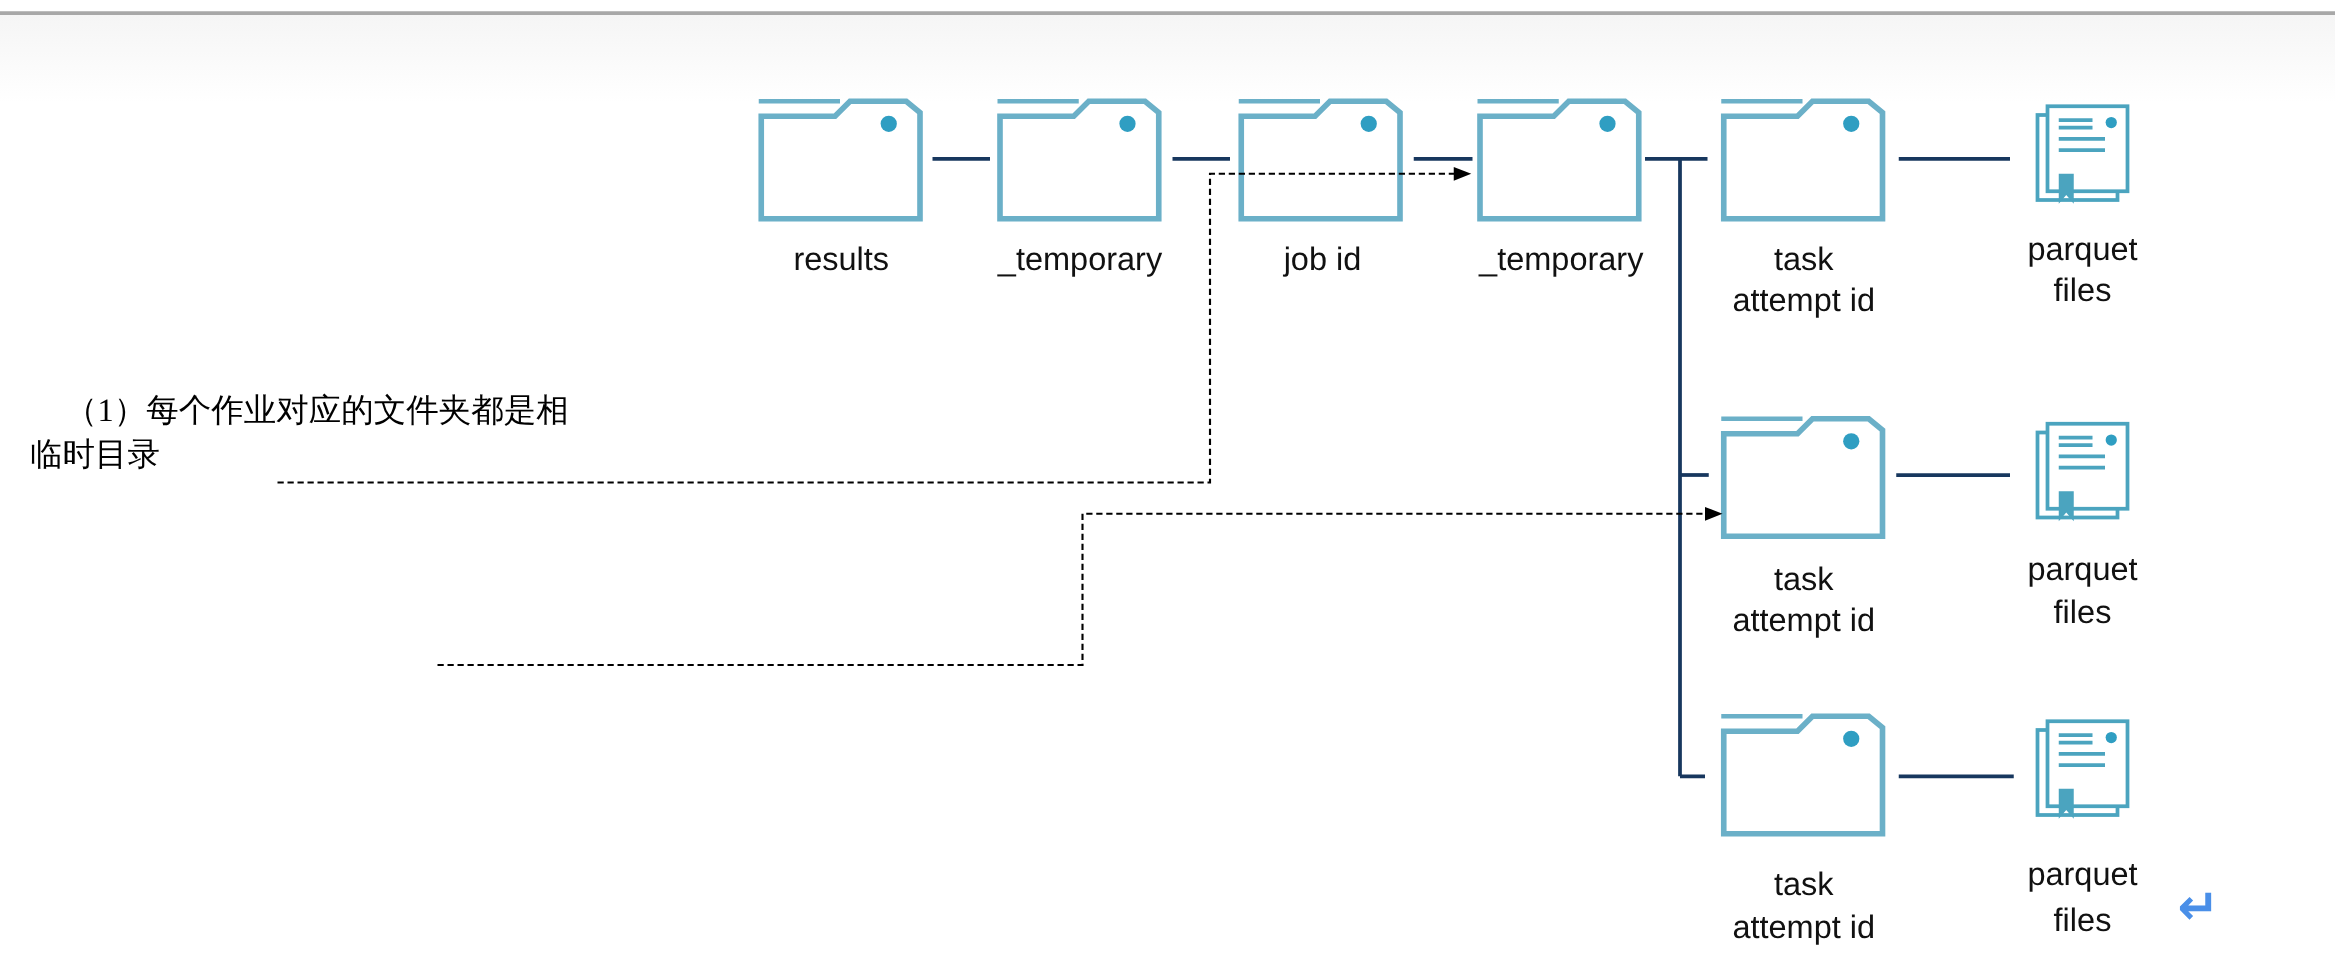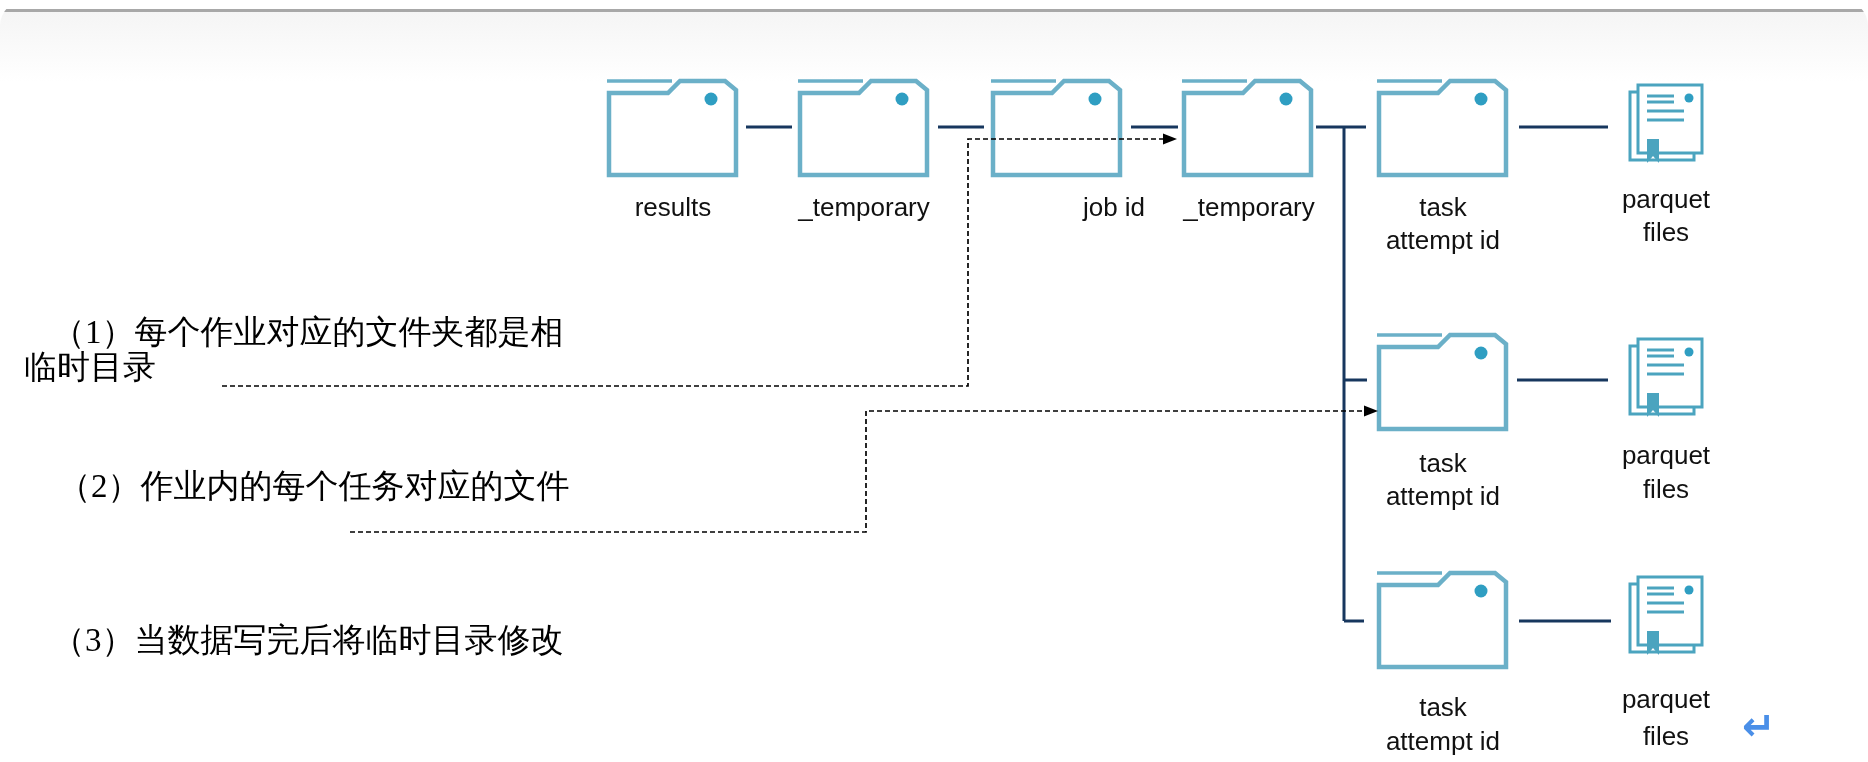--- a/index.html
+++ b/index.html
@@ -2,42 +2,41 @@
 <html><head>
 <meta charset="utf-8">
 <style>
   html,body{margin:0;padding:0;background:#fff;}
   .canvas{
     position:relative;
     width:1868px;height:762px;
     background:#ffffff;
     overflow:hidden;
     font-family:"Liberation Sans", sans-serif;
-    border-radius:26px;
   }
   .top-rule{
     position:absolute;left:0;top:9px;width:1868px;height:3px;
     background:#a8a8a8;
   }
   .page-shade{
     position:absolute;left:0;top:12px;width:1868px;height:70px;
     background:linear-gradient(to bottom,#f5f5f5 0,#ffffff 100%);
   }
   svg.diagram{position:absolute;left:0;top:0;}
   .lbl{
     position:absolute;
     transform:translateX(-50%);
     font-size:26px;line-height:1.2;color:#111;
     white-space:nowrap;text-align:center;
     font-family:"Liberation Sans", sans-serif;
   }
   .cjk{
     position:absolute;
     font-family:"Liberation Serif", serif;
-    font-size:33px;line-height:1.15;color:#000;
+    font-size:26px;line-height:1.15;color:#000;
     white-space:nowrap;
   }
   .return-glyph{
     position:absolute;
     font-size:40px;font-weight:bold;color:#4a8fe8;
     font-family:"DejaVu Sans", sans-serif;
     line-height:1;
   }
 </style>
 </head>
@@ -98,38 +97,36 @@
     </g>
 
     <g>
       <polyline points="350,532 866,532 866,411 1365,411" fill="none" stroke="#000" stroke-width="1.7" stroke-dasharray="5 3"></polyline>
       <polygon points="1378,411 1364,405.5 1364,416.5" fill="#000"></polygon>
     </g>
   </svg>
 
   <div class="lbl" style="left:673px;top:192px">results</div>
   <div class="lbl" style="left:864px;top:192px">_temporary</div>
-  <div class="lbl" style="left:1114px;top:192px">job id</div>
+  <div class="lbl" style="left:1058px;top:192px">job id</div>
   <div class="lbl" style="left:1249px;top:192px">_temporary</div>
 
   <div class="lbl" style="left:1443px;top:192px">task</div>
   <div class="lbl" style="left:1443px;top:225px">attempt id</div>
   <div class="lbl" style="left:1666px;top:184px">parquet</div>
   <div class="lbl" style="left:1666px;top:217px">files</div>
 
   <div class="lbl" style="left:1443px;top:448px">task</div>
   <div class="lbl" style="left:1443px;top:481px">attempt id</div>
   <div class="lbl" style="left:1666px;top:440px">parquet</div>
   <div class="lbl" style="left:1666px;top:474px">files</div>
 
   <div class="lbl" style="left:1443px;top:692px">task</div>
   <div class="lbl" style="left:1443px;top:726px">attempt id</div>
   <div class="lbl" style="left:1666px;top:684px">parquet</div>
   <div class="lbl" style="left:1666px;top:721px">files</div>
 
   <div class="cjk" style="left:52px;top:314px">（1）每个作业对应的文件夹都是相</div>
   <div class="cjk" style="left:24px;top:349px">临时目录</div>
-  <div class="cjk" style="left:58px;top:468px">（2）作业内的每个任务对应的文件</div>
-  <div class="cjk" style="left:52px;top:622px">（3）当数据写完后将临时目录修改</div>
 
   <div class="return-glyph" style="left:1742px;top:706px">↵</div>
 
 </div>
 
 </body></html>

